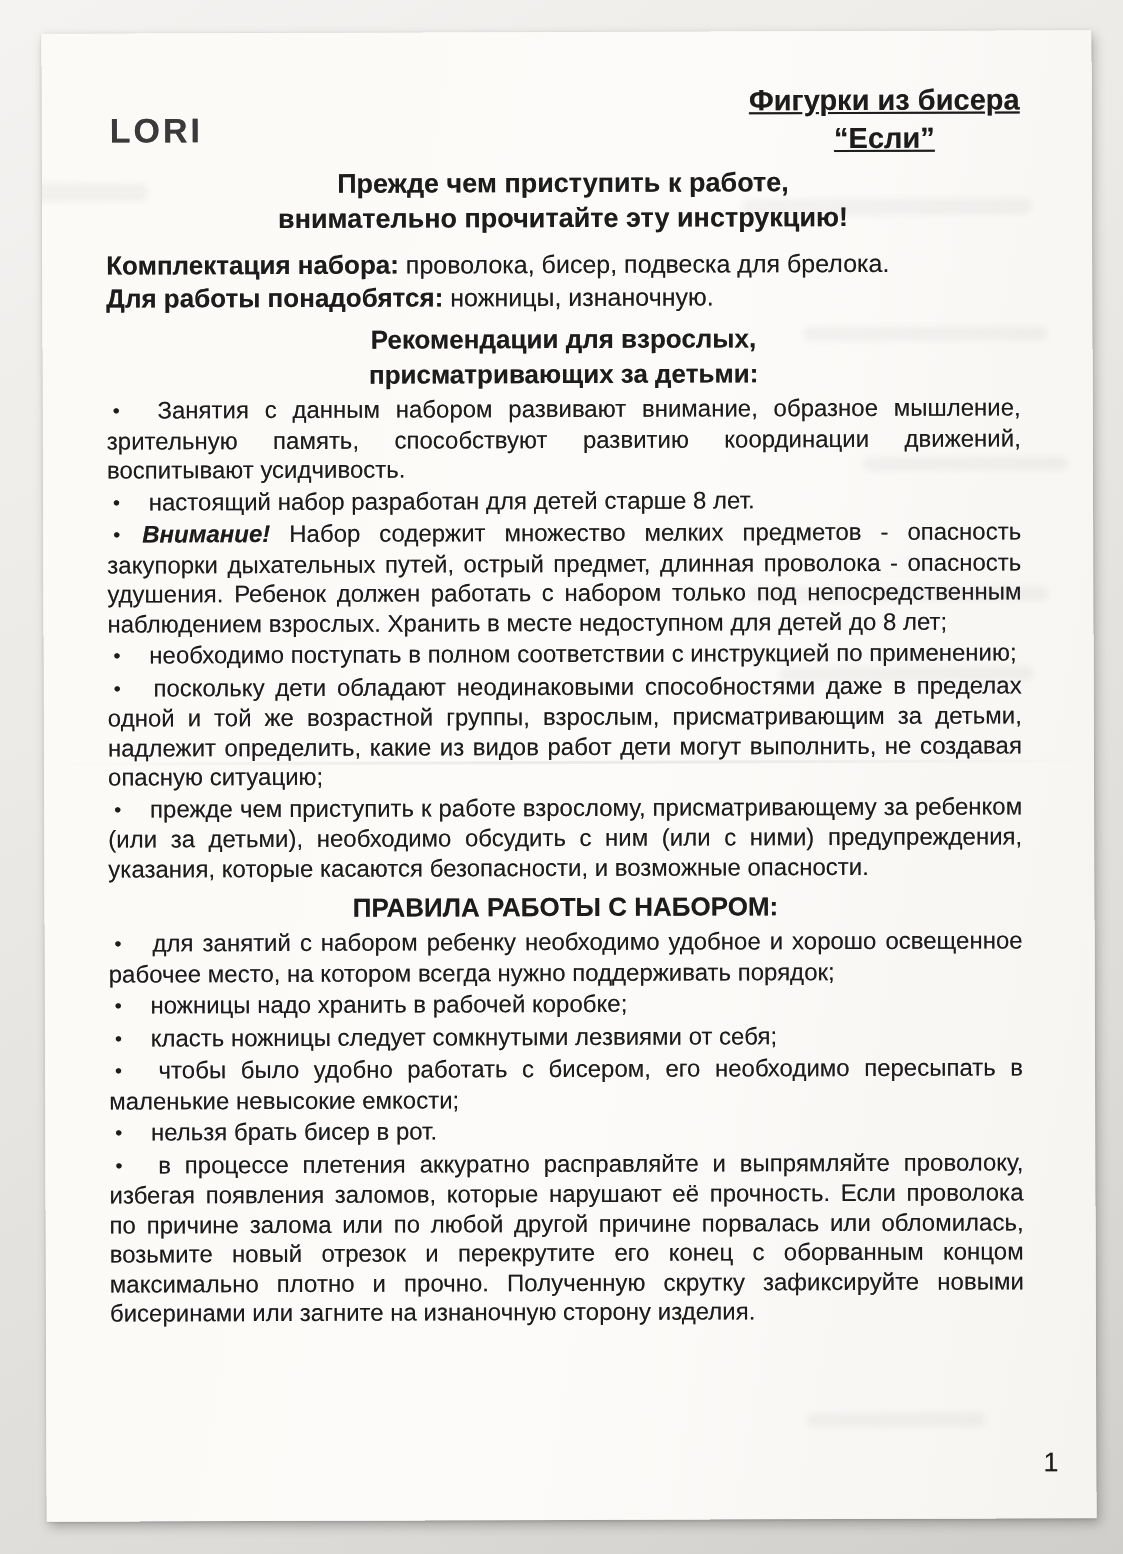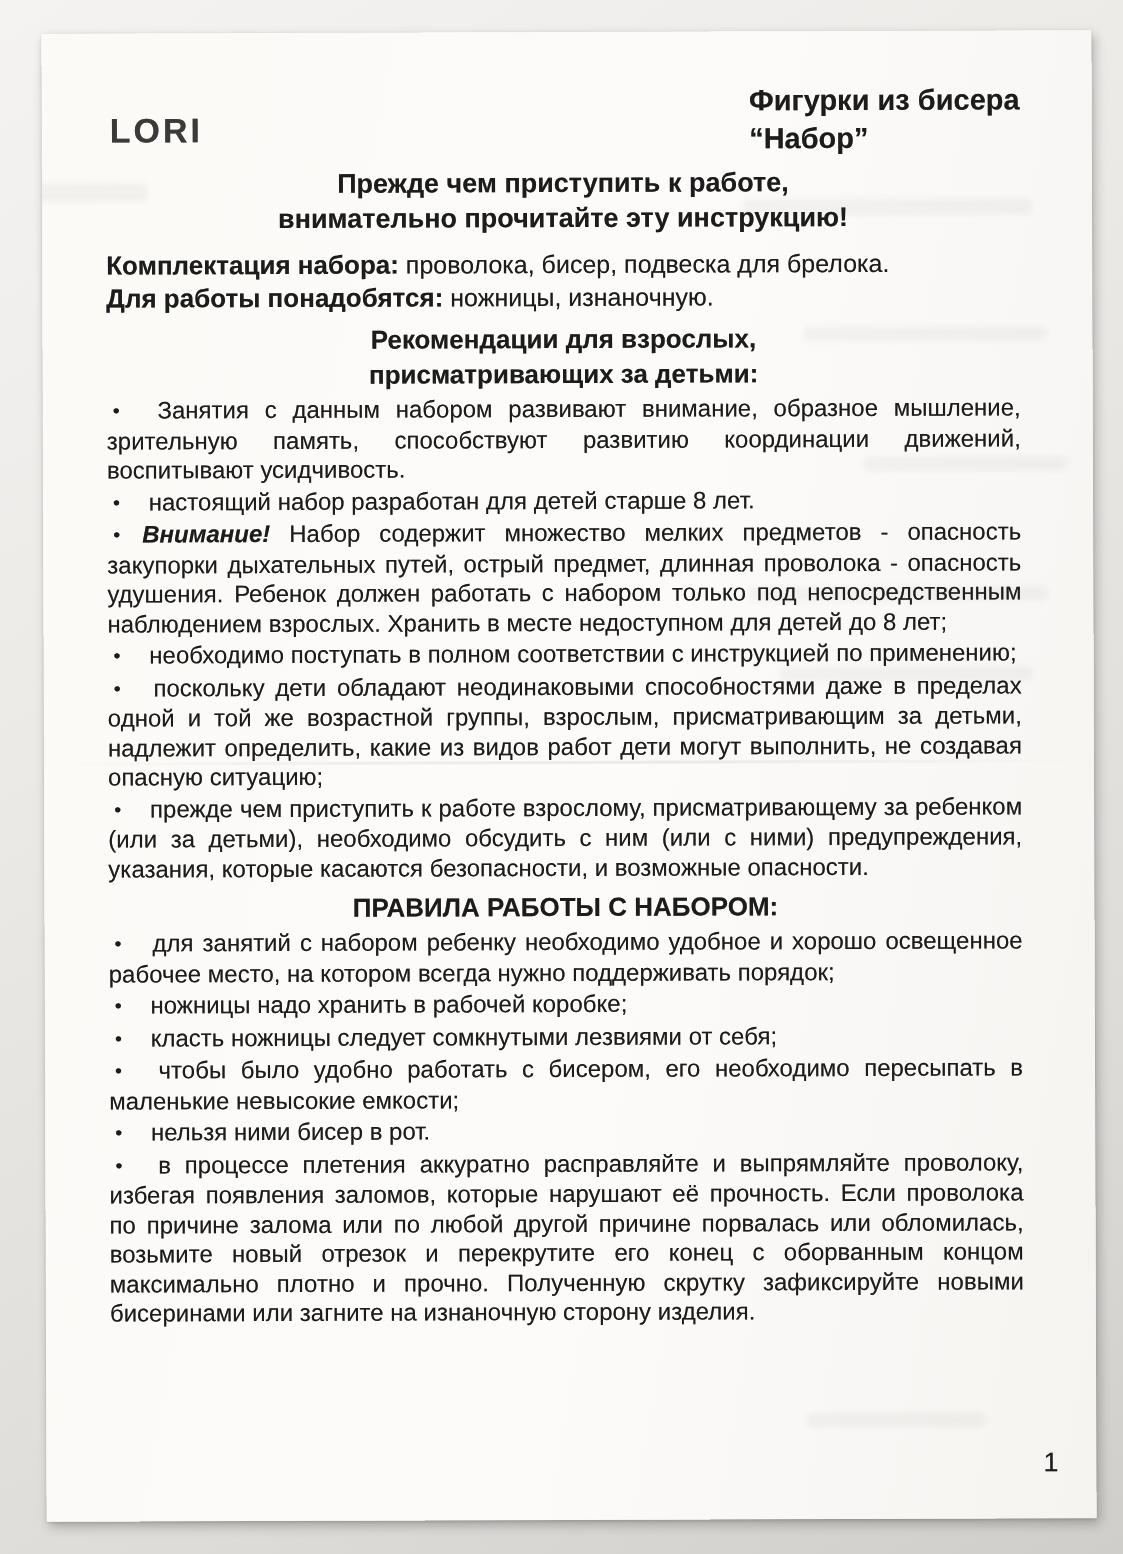--- a/index.html
+++ b/index.html
@@ -45,22 +45,23 @@
   }
   .brand {
     font-size: 34px;
     font-weight: bold;
     letter-spacing: 3px;
     color: #3a3a3a;
     margin-top: 28px;
     margin-left: 4px;
   }
   .title-block {
-    text-align: left;
+    text-align: center;
     line-height: 38px;
+    text-decoration: underline;
   }
   .title-line {
     font-size: 29px;
     font-weight: bold;
   }
   .article {
     font-size: 28px;
     font-weight: normal;
     margin-top: 2px;
   }
@@ -157,21 +158,21 @@
     <div class="ghost g6"></div>
     <div class="ghost g7"></div>
     <div class="crease"></div>
 
     <div class="content">
 
       <div class="header-row">
         <div class="brand">LORI</div>
         <div class="title-block">
           <div class="title-line">Фигурки из бисера</div>
-          <div class="title-line">“Набор”</div>
+          <div class="title-line">“Если”</div>
         </div>
       </div>
 
       <div class="notice">
         <div>Прежде чем приступить к работе,</div>
         <div>внимательно прочитайте эту инструкцию!</div>
       </div>
 
       <div class="kv-block">
         <p class="kv">
@@ -197,20 +198,20 @@
       <p class="bullet-p"><span class="bullet">•</span> <span>прежде чем приступить к работе взрослому, присматривающему за ребенком (или за детьми), необходимо обсудить с ним (или с ними) предупреждения, указания, которые касаются безопасности, и возможные опасности.</span></p>
 
       <div class="sec-title">
         <div>ПРАВИЛА РАБОТЫ С НАБОРОМ:</div>
       </div>
 
       <p class="bullet-p"><span class="bullet">•</span> <span>для занятий с набором ребенку необходимо удобное и хорошо освещенное рабочее место, на котором всегда нужно поддерживать порядок;</span></p>
       <p class="bullet-p"><span class="bullet">•</span> <span>ножницы надо хранить в рабочей коробке;</span></p>
       <p class="bullet-p"><span class="bullet">•</span> <span>класть ножницы следует сомкнутыми лезвиями от себя;</span></p>
       <p class="bullet-p"><span class="bullet">•</span> <span>чтобы было удобно работать с бисером, его необходимо пересыпать в маленькие невысокие емкости;</span></p>
-      <p class="bullet-p"><span class="bullet">•</span> <span>нельзя ними бисер в рот.</span></p>
+      <p class="bullet-p"><span class="bullet">•</span> <span>нельзя брать бисер в рот.</span></p>
       <p class="bullet-p"><span class="bullet">•</span> <span>в процессе плетения аккуратно расправляйте и выпрямляйте проволоку, избегая появления заломов, которые нарушают её прочность. Если проволока по причине залома или по любой другой причине порвалась или обломилась, возьмите новый отрезок и перекрутите его конец с оборванным концом максимально плотно и прочно. Полученную скрутку зафиксируйте новыми бисеринами или загните на изнаночную сторону изделия.</span></p>
 
     </div>
 
     <div class="page-number">1</div>
   </div>
 </div>
 
 </body></html>

